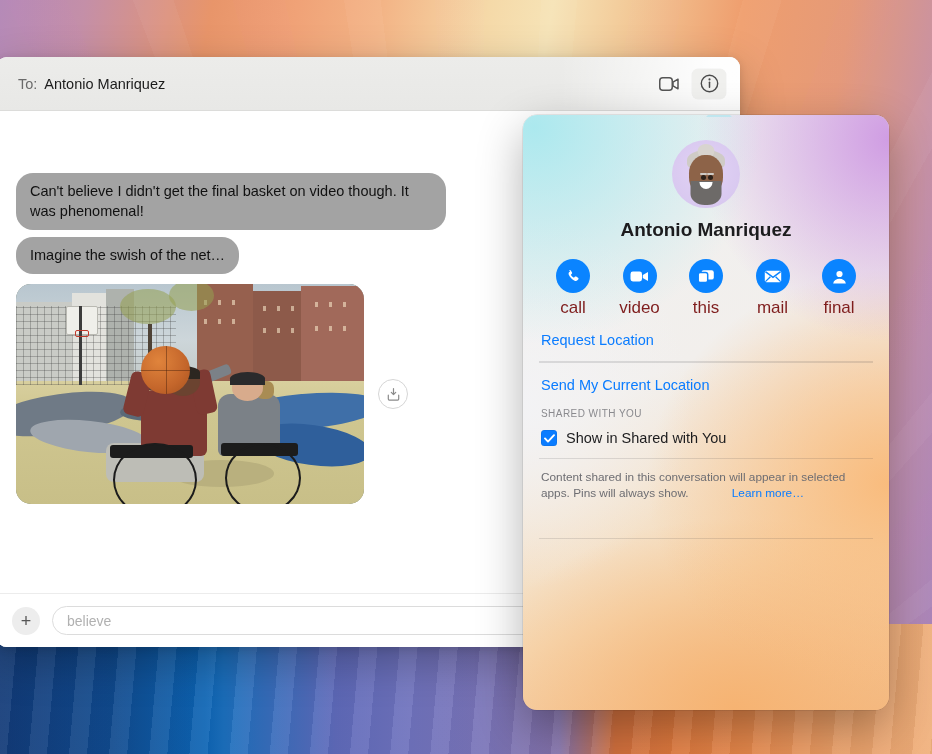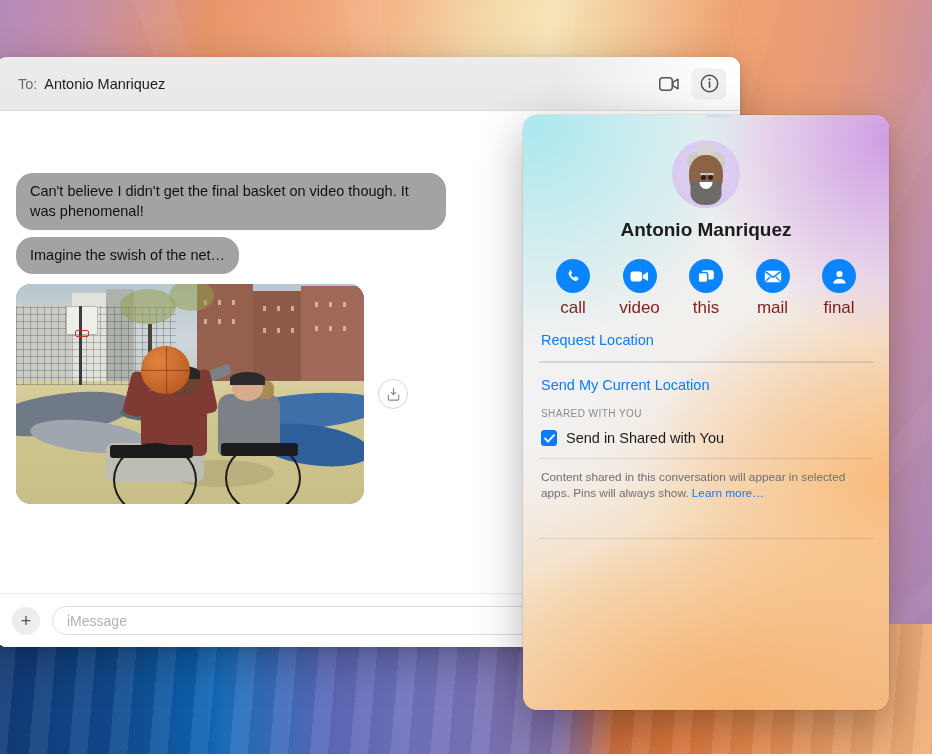--- a/index.html
+++ b/index.html
@@ -395,21 +395,21 @@
   .cbox.on { background: #0a7cff; box-shadow: inset 0 0 0 0.5px rgba(0,0,0,0.12); }
   .cbox.off { background: rgba(160,130,110,0.28); box-shadow: inset 0 0 0 0.5px rgba(0,0,0,0.07); }
   .check-label { font-size: 14.5px; color: #1c1c1e; }
 
   .footnote {
     font-size: 11.8px;
     color: #6d6d72;
     line-height: 1.38;
     padding: 10px 2px 0 2px;
   }
-  .footnote a { color: #0a7cff; text-decoration: none; cursor: pointer; }
+  .footnote a { color: #0a7cff; text-decoration: none; cursor: pointer; margin-left: 40px; }
 
   .gap-lg { height: 36px; }
 </style>
 </head>
 <body>
 
 <div id="desktop">
   <div class="wp-base"></div>
   <div class="wp-rays"></div>
   <div class="wp-glow"></div>
@@ -522,21 +522,21 @@
         </svg>
       </div>
     </div>
   </div>
 
   <div class="composer">
     <div class="plus-btn">
       <span>+</span>
     </div>
     <div class="imessage-field">
-      <span>iMessage</span>
+      <span>believe</span>
     </div>
   </div>
 </div>
 
 <div id="info-popover">
   <div class="pop-bg"></div>
   <div class="pop-content">
 
     <div class="avatar">
       <div class="m-hair"></div>
@@ -612,21 +612,21 @@
     <div class="link-row">Send My Current Location</div>
 
     <div class="section-header">SHARED WITH YOU</div>
 
     <div class="check-row">
       <div class="cbox on">
         <svg width="11" height="9" viewBox="0 0 11 9">
           <path d="M1 4.4L4 7.6L10 1.2" stroke="#fff" stroke-width="1.9" fill="none" stroke-linecap="round" stroke-linejoin="round"></path>
         </svg>
       </div>
-      <span class="check-label">Send in Shared with You</span>
+      <span class="check-label">Show in Shared with You</span>
     </div>
 
     <div class="divider"></div>
 
     <div class="footnote">
       <span>Content shared in this conversation will appear in selected apps. Pins will always show. </span><a>Learn more…</a>
     </div>
 
     <div class="gap-lg"></div>
 

